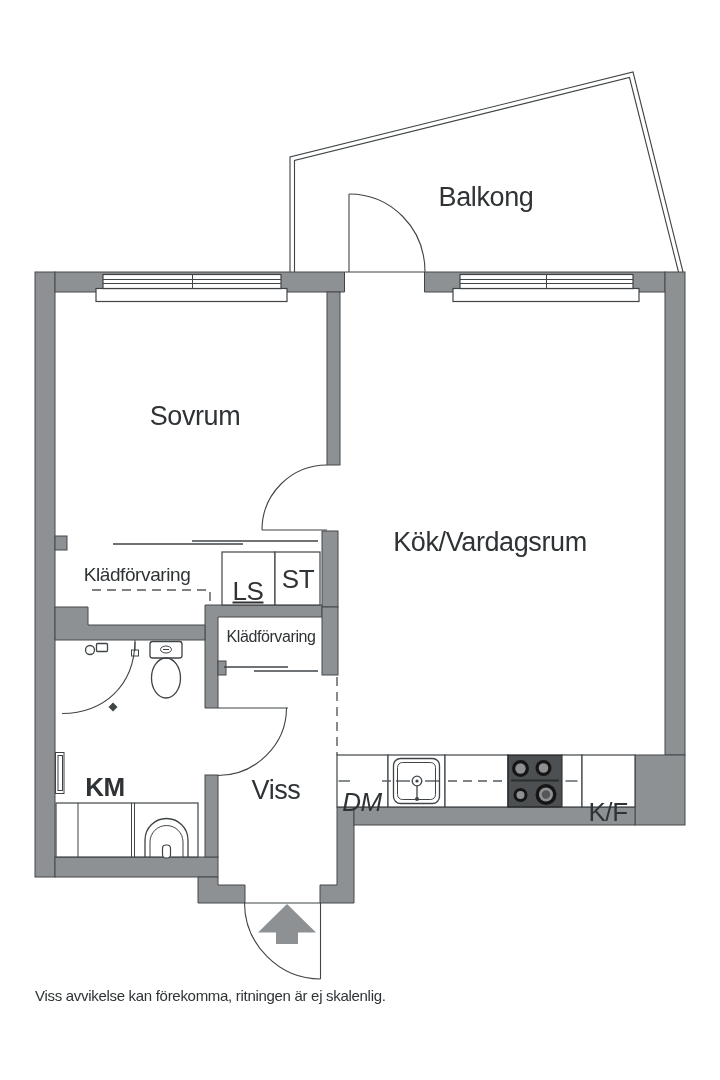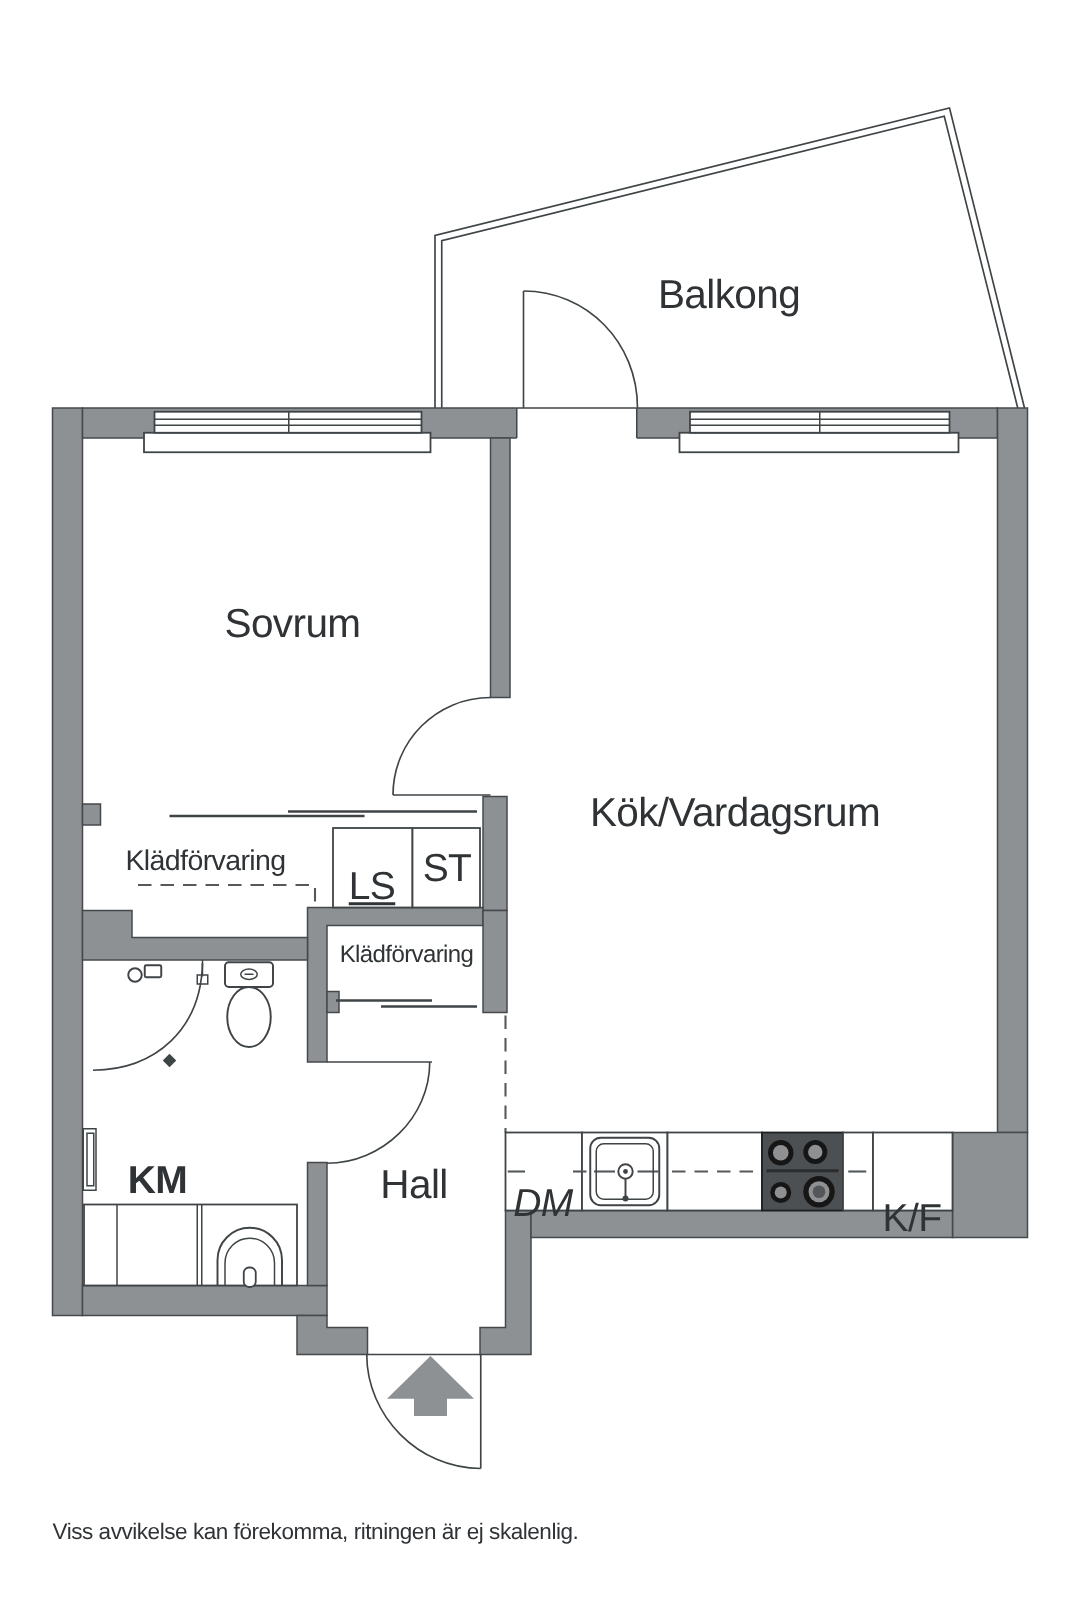--- a/index.html
+++ b/index.html
@@ -15,21 +15,21 @@
   .arc{stroke:var(--line);stroke-width:1.1;fill:none;}
   .slide{stroke:var(--line);stroke-width:1.6;fill:none;}
   .dash{stroke:var(--dashline);stroke-width:1.4;fill:none;stroke-dasharray:9 6;}
   .dashseg{stroke:var(--dashline);stroke-width:1.4;fill:none;}
   .stove{fill:var(--stove);stroke:#1d1f20;stroke-width:1.2;}
   .lbl{position:absolute;transform:translate(-50%,-50%);color:var(--text);white-space:nowrap;letter-spacing:-0.4px;}
   .room{font-size:27px;}
   .unit{font-size:26px;}
   .small{font-size:19px;}
   .smaller{font-size:16px;}
-  .disclaimer{position:absolute;left:35px;top:1013px;transform:none;font-size:15px;letter-spacing:-0.3px;color:var(--text);}
+  .disclaimer{position:absolute;left:35px;top:987px;transform:none;font-size:15px;letter-spacing:-0.3px;color:var(--text);}
 </style>
 </head>
 <body>
 
 <div id="plan">
 <svg width="720" height="1080" viewBox="0 0 720 1080">
 
   <g>
     <path class="arc" d="M290,272 L290,157 L633,72 L683,272"></path>
     <path class="arc" d="M294.5,272 L294.5,160.5 L629.5,77.5 L678.5,272"></path>
@@ -186,18 +186,18 @@
   </g>
 </svg>
 
   <div class="lbl room" style="left:486px;top:197px;">Balkong</div>
   <div class="lbl room" style="left:195px;top:416px;">Sovrum</div>
   <div class="lbl room" style="left:490px;top:542px;">Kök/Vardagsrum</div>
   <div class="lbl small" style="left:137px;top:575px;">Klädförvaring</div>
   <div class="lbl unit" style="left:248px;top:591px;text-decoration:underline;">LS</div>
   <div class="lbl unit" style="left:298px;top:579px;text-align:center;">ST</div>
   <div class="lbl smaller" style="left:271px;top:637px;">Klädförvaring</div>
-  <div class="lbl room" style="left:276px;top:790px;">Hall</div>
+  <div class="lbl room" style="left:276px;top:790px;">Viss</div>
   <div class="lbl unit" style="left:105px;top:787px;font-weight:bold;">KM</div>
   <div class="lbl unit" style="left:362px;top:802px;font-style:italic;">DM</div>
   <div class="lbl unit" style="left:608px;top:812px;">K/F</div>
   <div class="disclaimer">Viss avvikelse kan förekomma, ritningen är ej skalenlig.</div>
 </div>
 
 </body></html>

